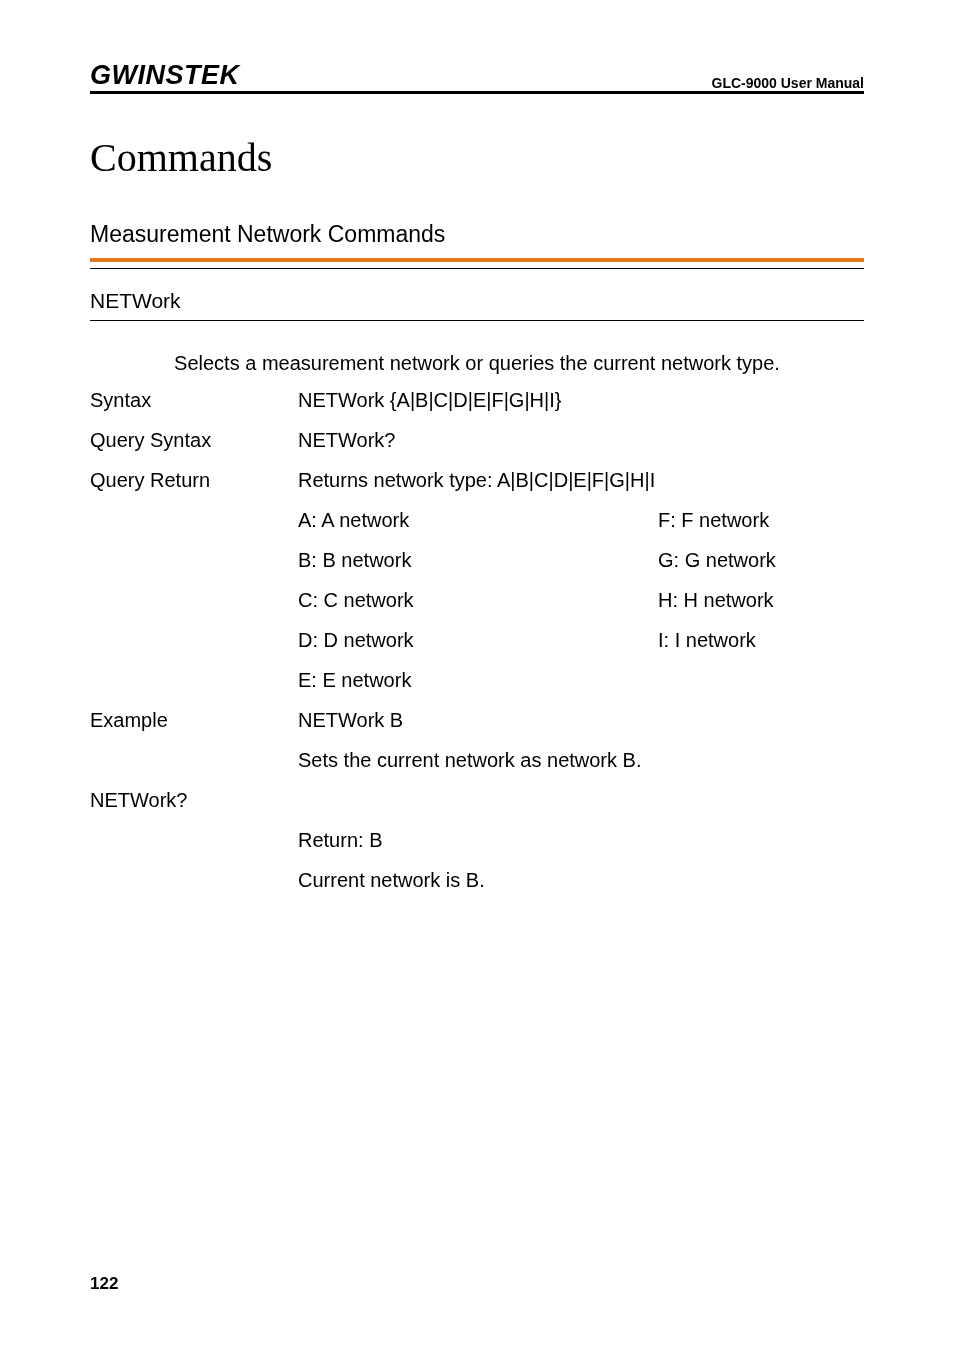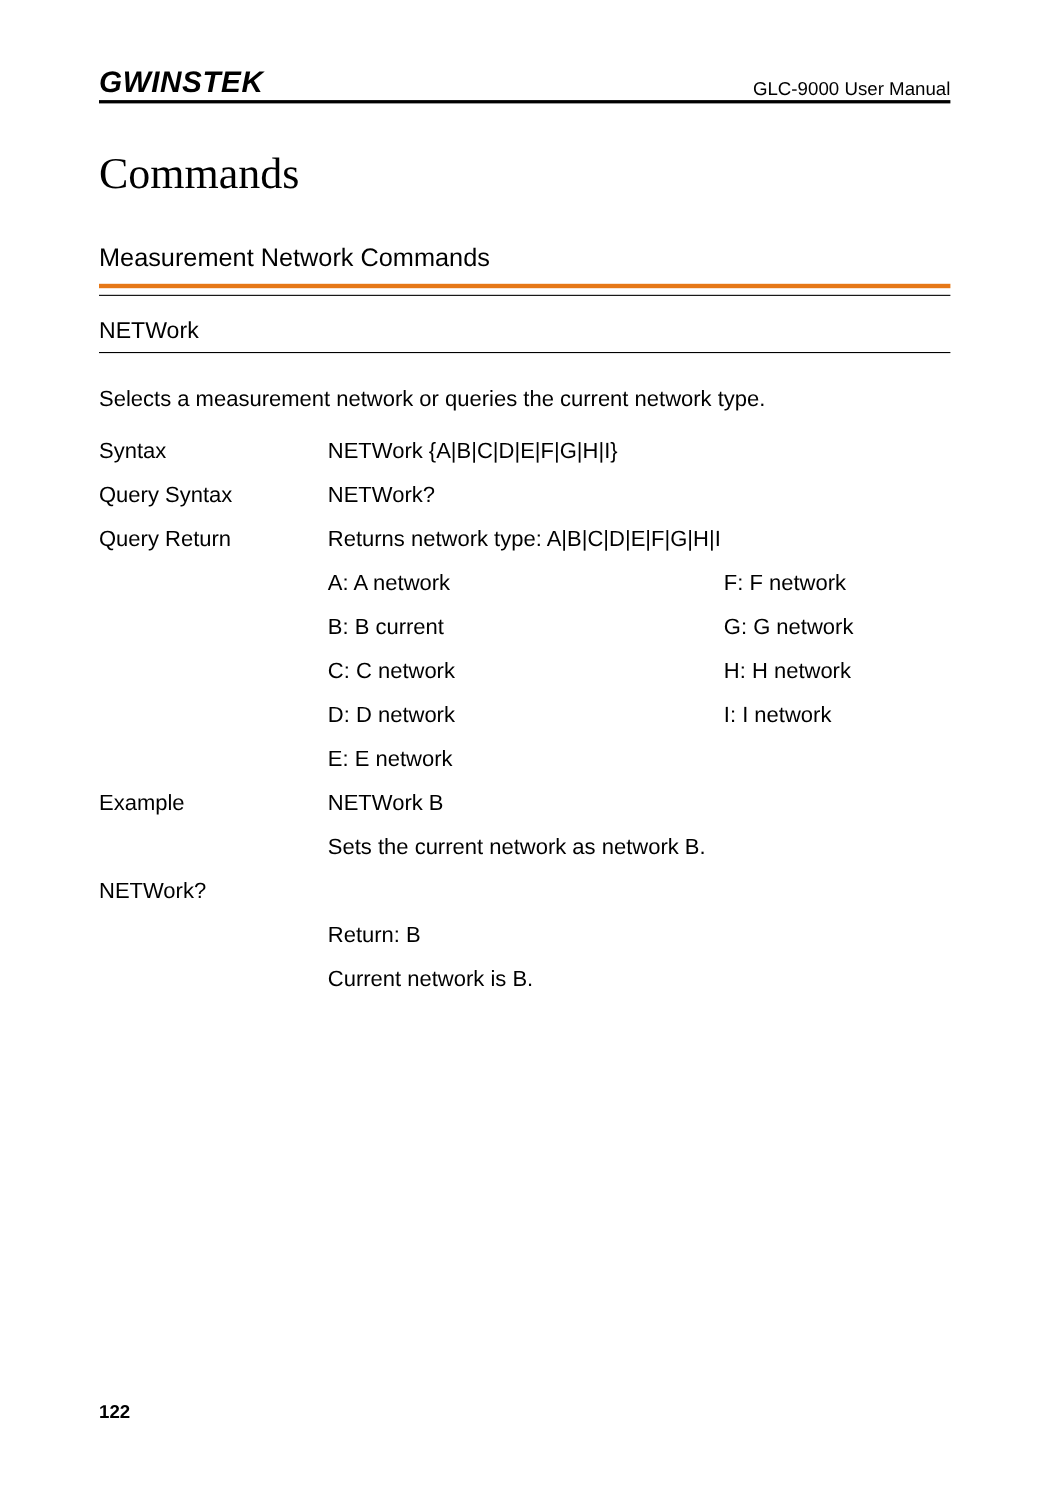--- a/index.html
+++ b/index.html
@@ -23,22 +23,22 @@
     }
     .logo {
       font-family: Arial, Helvetica, sans-serif;
       font-weight: 900;
       font-size: 27px;
       letter-spacing: 0.5px;
       font-style: italic;
     }
     .manual-title {
       font-family: Arial, Helvetica, sans-serif;
-      font-weight: normal;
-      font-size: 17px;
+      font-weight: bold;
+      font-size: 14px;
     }
     .header-rule {
       border: none;
       border-top: 3px solid #000;
       margin-bottom: 40px;
     }
     .heading1 {
       font-family: Georgia, 'Times New Roman', serif;
       font-size: 40px;
       font-weight: normal;
@@ -67,22 +67,23 @@
       margin-bottom: 7px;
     }
     .thin-rule2 {
       border: none;
       border-top: 1px solid #000;
       margin-bottom: 28px;
     }
     .desc {
       font-family: Arial, Helvetica, sans-serif;
       font-size: 20px;
-      margin-bottom: 18px;
+      margin-bottom: 8px;
       line-height: 1.4;
+      text-align: center;
     }
     .row {
       display: flex;
       margin-bottom: 10px;
       font-family: Arial, Helvetica, sans-serif;
       font-size: 20px;
       line-height: 1.5;
     }
     .label-col {
       width: 208px;
@@ -148,21 +149,21 @@
   <div class="label-col"></div>
   <div class="val-col two-col">
     <div class="left">A: A network</div>
     <div class="right">F: F network</div>
   </div>
 </div>
 
 <div class="row">
   <div class="label-col"></div>
   <div class="val-col two-col">
-    <div class="left">B: B current</div>
+    <div class="left">B: B network</div>
     <div class="right">G: G network</div>
   </div>
 </div>
 
 <div class="row">
   <div class="label-col"></div>
   <div class="val-col two-col">
     <div class="left">C: C network</div>
     <div class="right">H: H network</div>
   </div>

